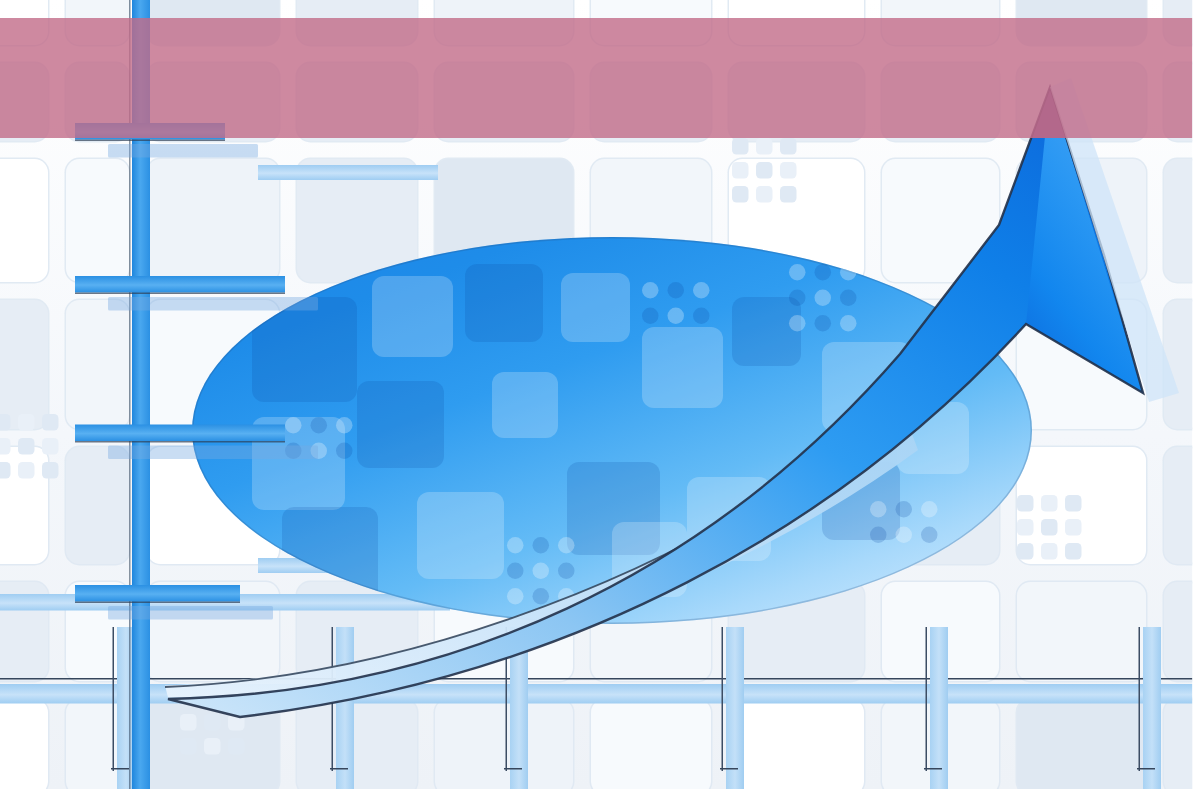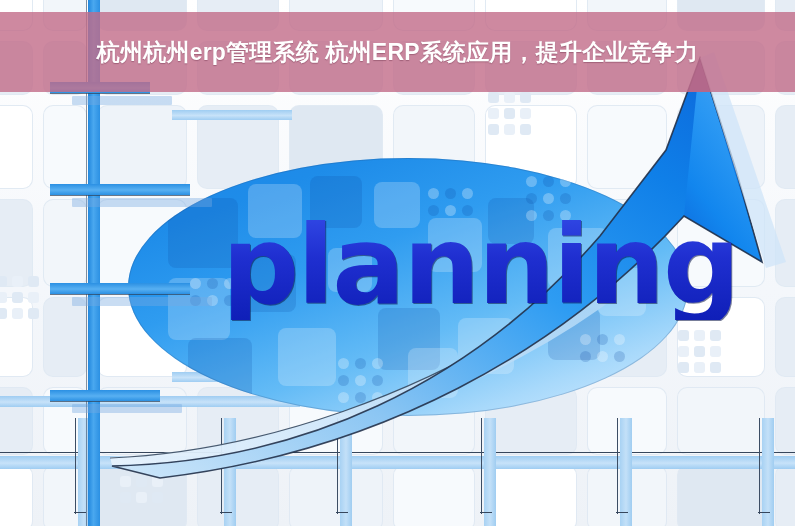--- a/index.html
+++ b/index.html
@@ -469,18 +469,16 @@
       <div class="bar-line" style="position: absolute; left: 50px; top: 195px; width: 140px; height: 1px; opacity: 0.7;"></div>
       <div class="bar-shadow" style="position: absolute; left: 72px; top: 198px; width: 140px; height: 9px;"></div>
       <div class="bar-h" style="left: 50px; top: 283px; width: 140px; height: 11px; position: absolute;"></div>
       <div class="bar-line" style="position: absolute; left: 50px; top: 294px; width: 140px; height: 1px; opacity: 0.7;"></div>
       <div class="bar-shadow" style="position: absolute; left: 72px; top: 297px; width: 140px; height: 9px;"></div>
       <div class="bar-h" style="left: 50px; top: 390px; width: 110px; height: 11px; position: absolute;"></div>
       <div class="bar-line" style="position: absolute; left: 50px; top: 401px; width: 110px; height: 1px; opacity: 0.7;"></div>
       <div class="bar-shadow" style="position: absolute; left: 72px; top: 404px; width: 110px; height: 9px;"></div>
     </div>
 
-  <div class="planning">planning</div>
 
   <div class="banner"></div>
-  <div class="banner-text">杭州杭州erp管理系统 杭州ERP系统应用，提升企业竞争力</div>
 
 </div>
 
 </body></html>

